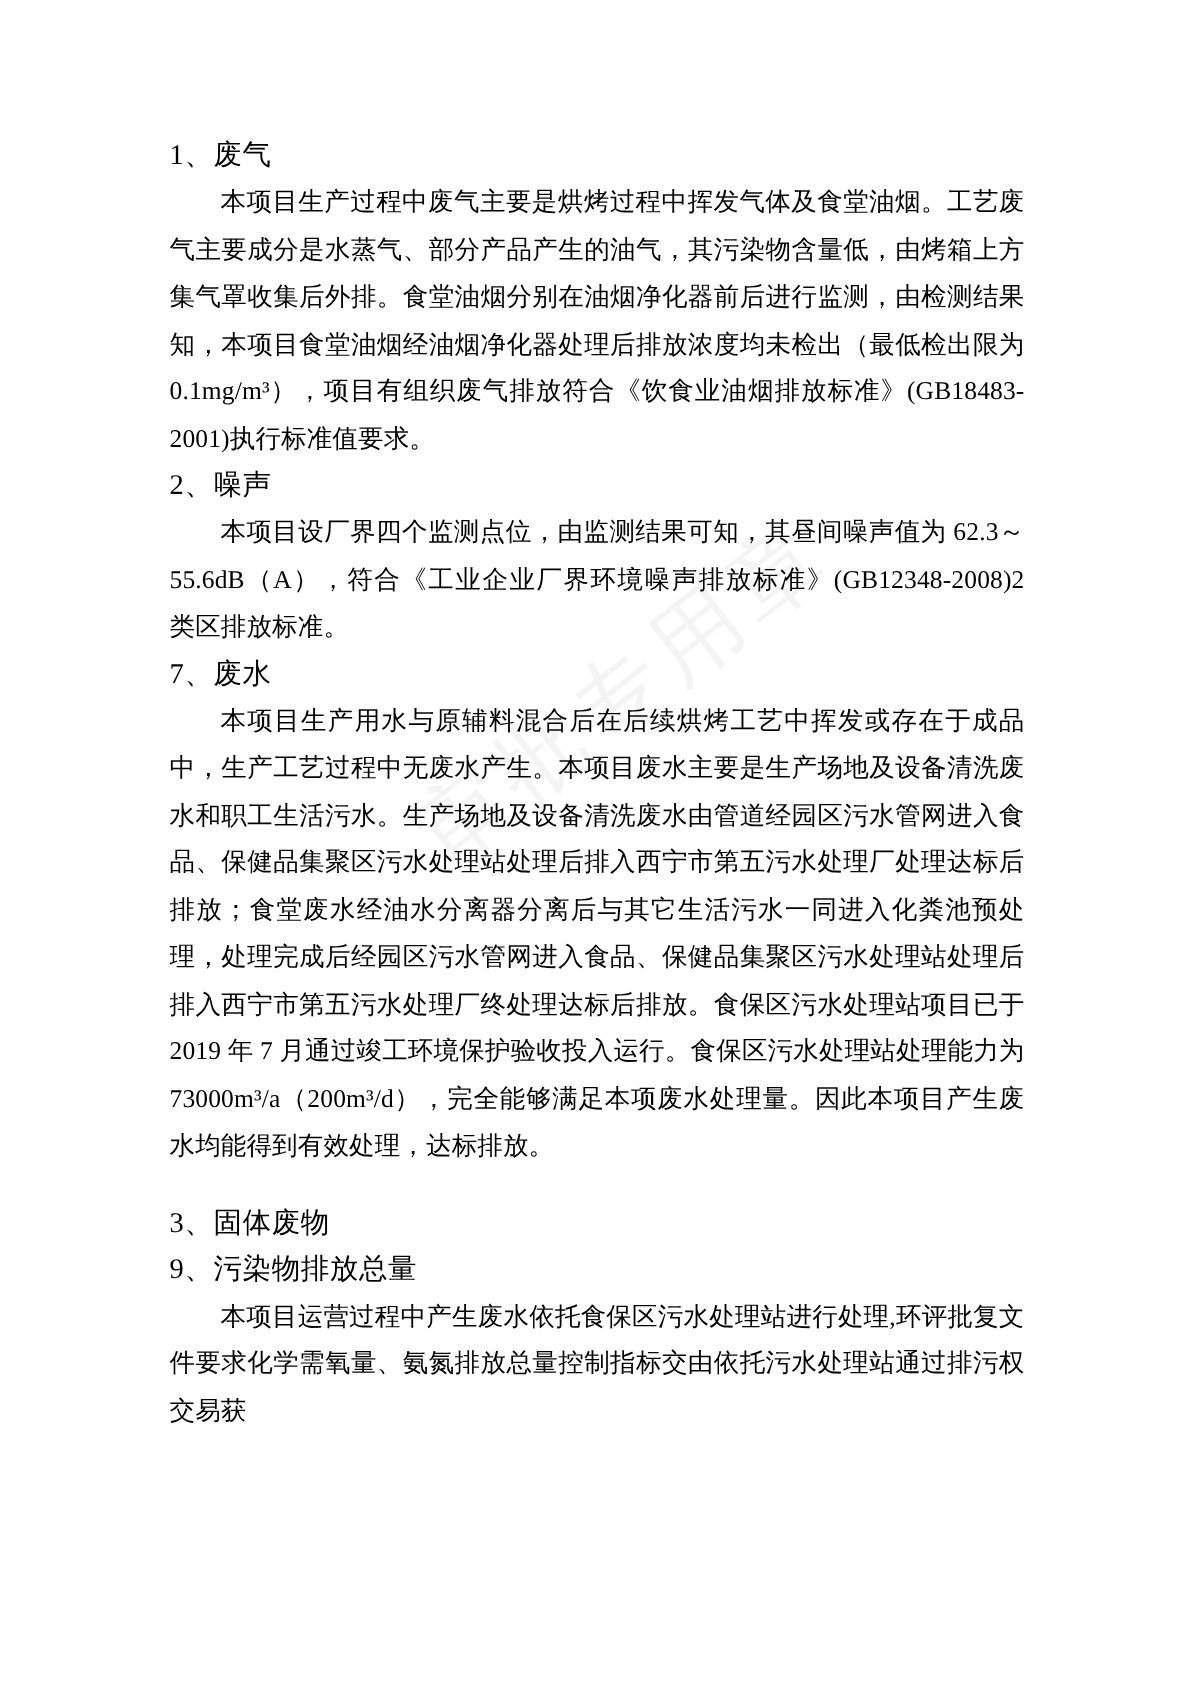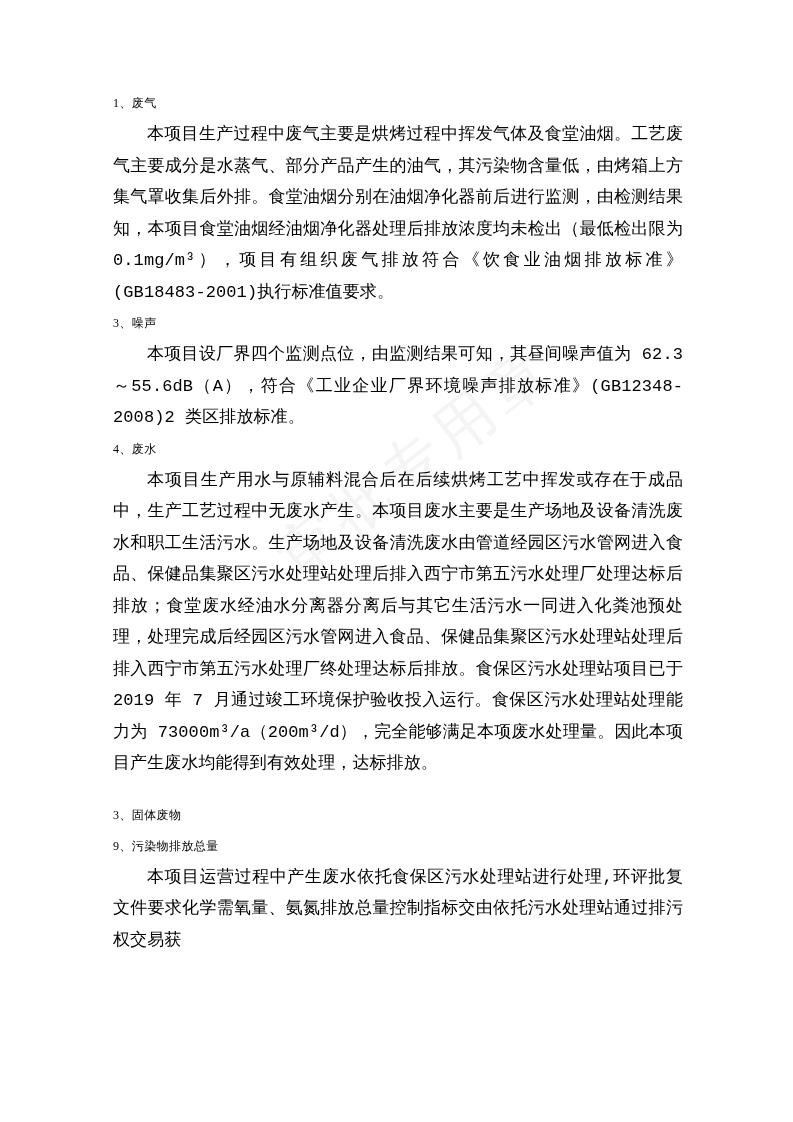--- a/index.html
+++ b/index.html
@@ -24,36 +24,35 @@
     background: #ffffff;
     box-sizing: border-box;
   }
   .content {
     position: absolute;
     left: 113px;
     top: 88px;
     width: 570px;
   }
   .heading {
-    font-size: 12px;
+    font-size: 19px;
     line-height: 31px;
     letter-spacing: 0.4px;
     margin: 0;
     font-weight: normal;
     white-space: nowrap;
   }
   .para {
     font-size: 17px;
     line-height: 31.5px;
     margin: 0;
     text-align: justify;
     text-justify: inter-ideograph;
     text-indent: 2em;
     letter-spacing: 0.1px;
-    font-family: Liberation Mono, monospace;
   }
   .para.gap-after {
     margin-bottom: 20px;
   }
   
   .watermark {
     position: absolute;
     left: 330px;
     top: 400px;
     width: 330px;
@@ -76,24 +75,24 @@
 
 <div class="page">
 
   <div class="watermark">审批专用章</div>
 
   <div class="content">
 
     <h2 class="heading">1、废气</h2>
     <p class="para">本项目生产过程中废气主要是烘烤过程中挥发气体及食堂油烟。工艺废气主要成分是水蒸气、部分产品产生的油气，其污染物含量低，由烤箱上方集气罩收集后外排。食堂油烟分别在油烟净化器前后进行监测，由检测结果知，本项目食堂油烟经油烟净化器处理后排放浓度均未检出（最低检出限为 0.1mg/m³），项目有组织废气排放符合《饮食业油烟排放标准》(GB18483-2001)执行标准值要求。</p>
 
-    <h2 class="heading">3、噪声</h2>
+    <h2 class="heading">2、噪声</h2>
     <p class="para">本项目设厂界四个监测点位，由监测结果可知，其昼间噪声值为 62.3～55.6dB（A），符合《工业企业厂界环境噪声排放标准》(GB12348-2008)2 类区排放标准。</p>
 
-    <h2 class="heading">4、废水</h2>
+    <h2 class="heading">7、废水</h2>
     <p class="para gap-after">本项目生产用水与原辅料混合后在后续烘烤工艺中挥发或存在于成品中，生产工艺过程中无废水产生。本项目废水主要是生产场地及设备清洗废水和职工生活污水。生产场地及设备清洗废水由管道经园区污水管网进入食品、保健品集聚区污水处理站处理后排入西宁市第五污水处理厂处理达标后排放；食堂废水经油水分离器分离后与其它生活污水一同进入化粪池预处理，处理完成后经园区污水管网进入食品、保健品集聚区污水处理站处理后排入西宁市第五污水处理厂终处理达标后排放。食保区污水处理站项目已于 2019 年 7 月通过竣工环境保护验收投入运行。食保区污水处理站处理能力为 73000m³/a（200m³/d），完全能够满足本项废水处理量。因此本项目产生废水均能得到有效处理，达标排放。</p>
 
     <h2 class="heading">3、固体废物</h2>
 
     <h2 class="heading">9、污染物排放总量</h2>
     <p class="para">本项目运营过程中产生废水依托食保区污水处理站进行处理,环评批复文件要求化学需氧量、氨氮排放总量控制指标交由依托污水处理站通过排污权交易获</p>
 
   </div>
 </div>
 

